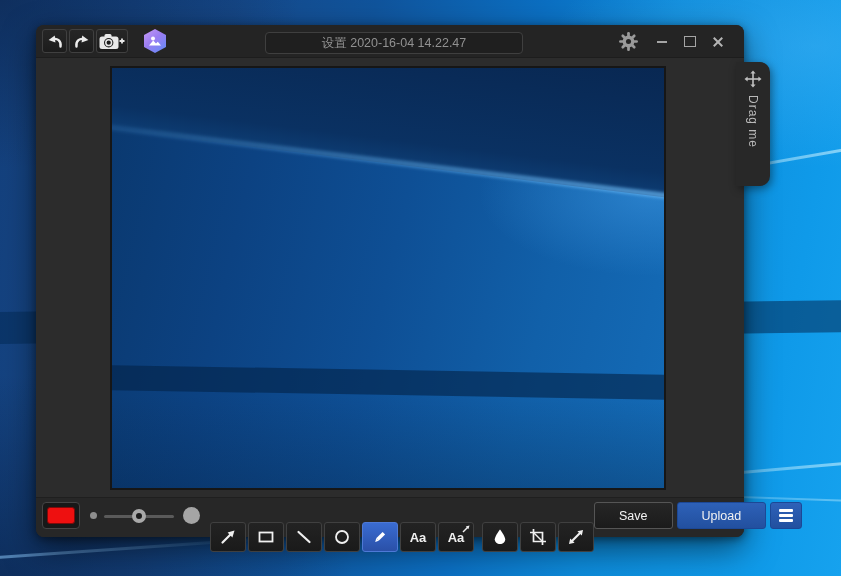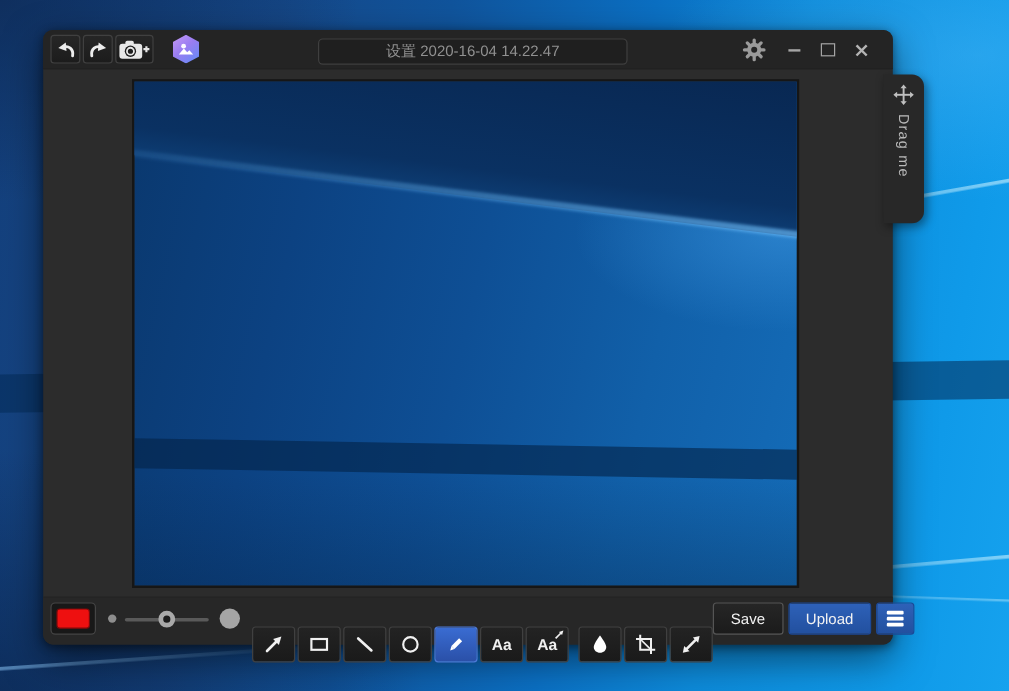--- a/index.html
+++ b/index.html
@@ -126,21 +126,21 @@
     background:linear-gradient(#232323,#1a1a1a);
     display:flex;align-items:center;justify-content:center;cursor:pointer;
     color:#f0f0f0;font-size:13px;font-weight:bold;position:relative;
   }
   .tool-btn.selected{
     background:linear-gradient(#3a6cd2,var(--tool-blue,#2a50a8));border-color:#4d79d6;
   }
   .spacer{flex:1;}
   .txt-btn{
     height:25px;border-radius:3px;display:flex;align-items:center;justify-content:center;
-    font-size:12.5px;color:#f2f2f2;cursor:pointer;flex:0 0 auto;padding:0 14px;
+    font-size:12.5px;color:#f2f2f2;cursor:pointer;flex:0 0 auto;padding:0 24px;
   }
   .save{background:linear-gradient(#262626,#1b1b1b);border:1px solid #555;margin-right:4px;}
   .upload{background:linear-gradient(#2e61b8,#22509f);border:1px solid #1b4globalThis;border:1px solid #1c4896;margin-right:4px;}
   .menu-btn{
     width:30px;height:25px;border-radius:3px;background:linear-gradient(#2e61b8,#22509f);
     border:1px solid #1c4896;display:flex;flex-direction:column;align-items:center;justify-content:center;
     gap:2.5px;cursor:pointer;flex:0 0 auto;
   }
   .menu-btn i{display:block;width:14px;height:2.5px;background:#fff;border-radius:1px;}
   .icon{display:flex;align-items:center;justify-content:center;}

